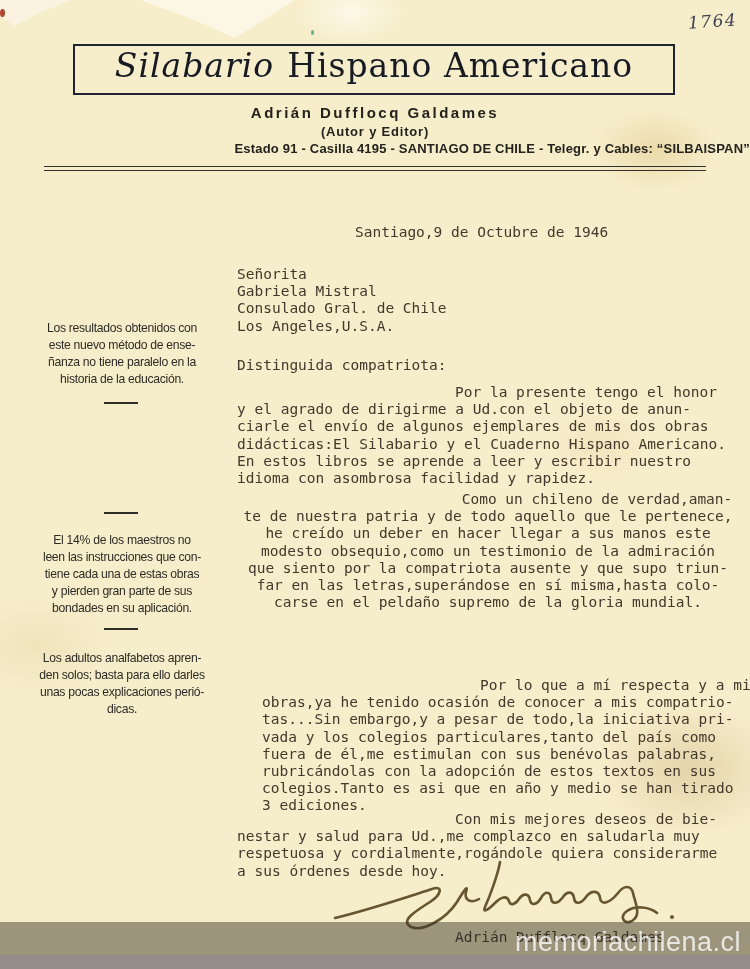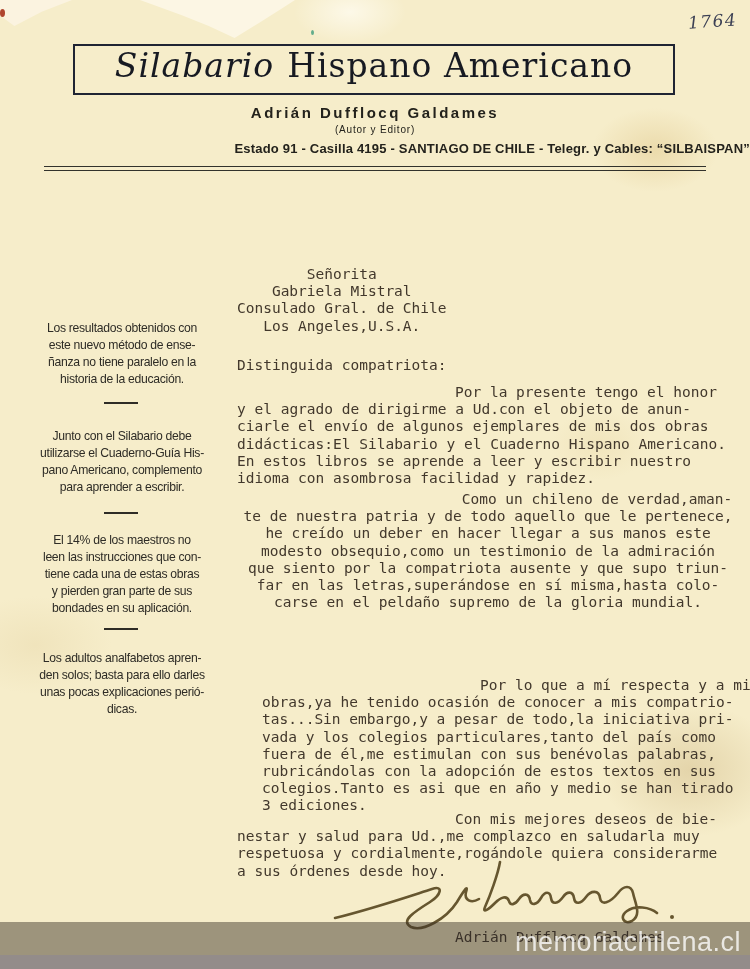--- a/index.html
+++ b/index.html
@@ -26,37 +26,37 @@
     font-style:italic; font-size:17px; letter-spacing:1.5px; color:#3c4054; transform:rotate(-4deg); }
 
   
   .header-box { position:absolute; left:73px; top:44px; width:598px; height:47px;
     border:2.5px solid #1f2433; display:flex; align-items:flex-start; justify-content:center; background:transparent; }
   .lh-title { font-family:"DejaVu Serif", serif; font-size:33px; color:#171a22; letter-spacing:1px; white-space:nowrap; }
   .lh-title .it { font-style:italic; margin-right:13px; }
   .lh-author { position:absolute; top:104px; left:0; width:750px; text-align:center;
     font-family:"Liberation Sans", sans-serif; font-weight:bold; font-size:15px; letter-spacing:2.5px; color:#23221c; }
   .lh-role { position:absolute; top:124px; left:0; width:750px; text-align:center;
-    font-family:"Liberation Sans", sans-serif; font-weight:normal; font-size:10px; letter-spacing:0.8px; color:#23221c; }
+    font-family:"Liberation Sans", sans-serif; font-weight:bold; font-size:13px; letter-spacing:0.8px; color:#23221c; }
   .lh-address { position:absolute; top:141px; left:0; width:750px; text-align:right;
     font-family:"Liberation Sans", sans-serif; font-weight:bold; font-size:13px; letter-spacing:0.2px; color:#23221c; }
   .double-rule { position:absolute; top:166px; left:44px; width:662px; height:3px;
     border-top:1.5px solid #32322c; border-bottom:1.5px solid #32322c; }
 
   
   .margin-note { position:absolute; left:26px; width:192px; text-align:center;
     font-family:"Liberation Sans", sans-serif; font-weight:normal; font-size:12.2px; letter-spacing:-0.3px;
     line-height:17px; color:#2e2c26; white-space:pre-line; }
   .note-divider { position:absolute; left:104px; width:34px; height:0; border-top:2px solid #2e2c26; }
 
   
   .tw { position:absolute; font-family:"DejaVu Sans Mono", monospace; font-size:14.5px;
     line-height:17.2px; color:#42382c; white-space:pre-line; }
   .date-line { left:355px; top:224px; }
-  .recipient-block { left:237px; top:266px;text-align:center; }
+  .recipient-block { left:237px; top:266px; }
   .salutation { left:237px; top:357px; }
   .para { left:237px; width:502px; text-indent:218px; }
   .p1 { top:384px; } .p2 { top:491px;text-align:center; } .p3 { top:617px; } .p4 { top:677px;margin-left:25px; } .p5 { top:811px; }
 
   
   .signature-ink { position:absolute; left:320px; top:858px; z-index:2; }
   .signature-name { left:455px; top:929px; z-index:2; color:#37302a; }
   .band-olive { position:absolute; left:0; top:922px; width:750px; height:33px;
     background:rgba(60,51,40,0.48); z-index:3; }
   .band-gray { position:absolute; left:0; top:955px; width:750px; height:14px; background:#938c8a; z-index:3; }
@@ -83,36 +83,33 @@
   <div class="lh-author">Adrián Dufflocq Galdames</div>
   <div class="lh-role">(Autor y Editor)</div>
   <div class="lh-address">Estado 91 - Casilla 4195 - SANTIAGO DE CHILE - Telegr. y Cables: “SILBAISPAN”</div>
   <div class="double-rule"></div>
 
   <div class="margin-note" style="top:320px">Los resultados obtenidos con
 este nuevo método de ense-
 ñanza no tiene paralelo en la
 historia de la educación.</div>
   <div class="note-divider" style="top:402px"></div>
-  <div class="margin-note" style="top:428px">Junto con el Silabario debe
-utilizarse el Cuaderno-Guía His-
-pano Americano, complemento
-para aprender a escribir.</div>
   <div class="note-divider" style="top:512px"></div>
   <div class="margin-note" style="top:532px">El 14% de los maestros no
 leen las instrucciones que con-
 tiene cada una de estas obras
 y pierden gran parte de sus
 bondades en su aplicación.</div>
   <div class="note-divider" style="top:628px"></div>
   <div class="margin-note" style="top:650px">Los adultos analfabetos apren-
 den solos; basta para ello darles
 unas pocas explicaciones perió-
 dicas.</div>
 
+  <div class="tw date-line">Santiago,9 de Octubre de 1946</div>
   <div class="tw recipient-block">Señorita
 Gabriela Mistral
 Consulado Gral. de Chile
 Los Angeles,U.S.A.</div>
   <div class="tw para p1">Por la presente tengo el honor
 y el agrado de dirigirme a Ud.con el objeto de anun-
 ciarle el envío de algunos ejemplares de mis dos obras
 didácticas:El Silabario y el Cuaderno Hispano Americano.
 En estos libros se aprende a leer y escribir nuestro
 idioma con asombrosa facilidad y rapidez.</div>

